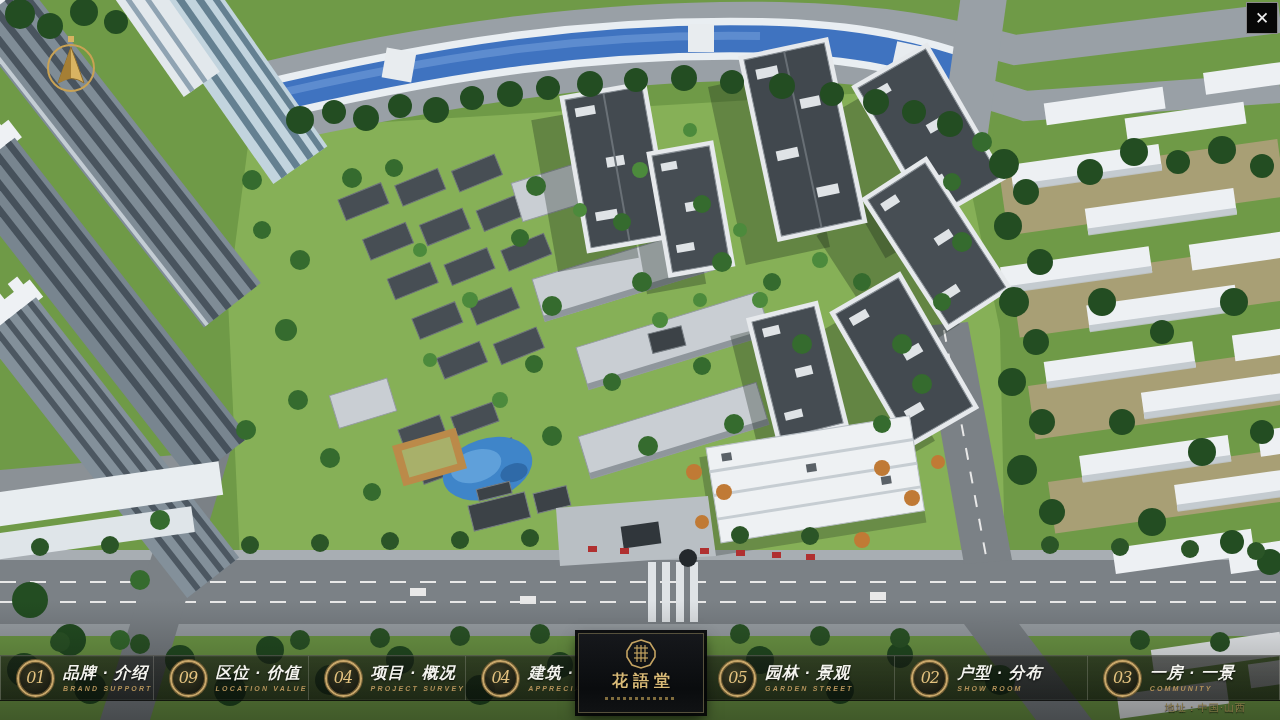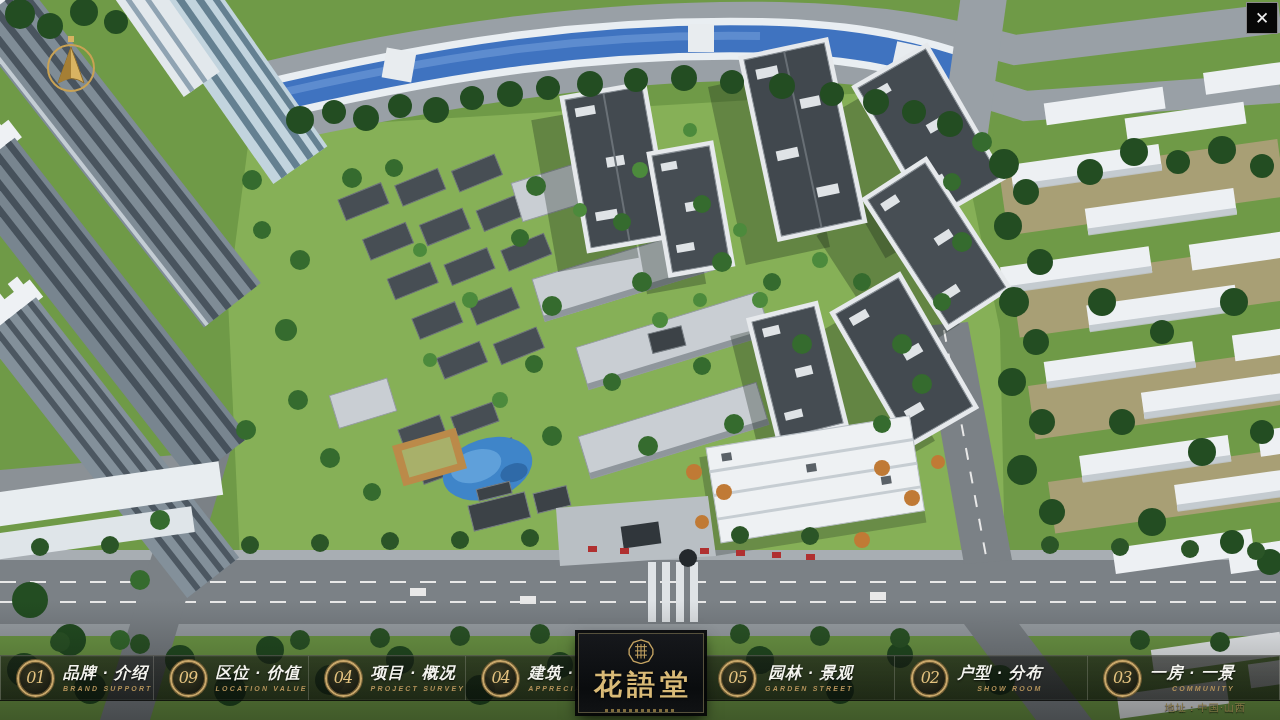--- a/index.html
+++ b/index.html
@@ -11,41 +11,41 @@
     background:#070707;border:1px solid #8a8a8a;color:#efefef;font-size:17px;
     display:flex;align-items:center;justify-content:center;cursor:pointer;z-index:30;}
   
   .compass{position:absolute;left:42px;top:34px;width:58px;height:62px;z-index:20;}
   
   .navbar{position:absolute;bottom:19px;height:44px;display:flex;z-index:20;
     background:linear-gradient(rgba(22,24,20,.62),rgba(8,10,8,.66));
     border-top:1px solid rgba(210,210,200,.28);border-bottom:1px solid rgba(0,0,0,.55);
     box-shadow:inset 0 0 0 1px rgba(255,255,255,.05);}
   .navbar.left{left:0;width:578px;}
-  .navbar.right{left:702px;width:578px;text-align:right;}
+  .navbar.right{left:702px;width:578px;}
   .nav-item{flex:1;display:flex;align-items:center;gap:9px;padding-left:16px;
     border-right:1px solid rgba(170,170,160,.30);cursor:pointer;}
   .nav-item:first-child{border-left:1px solid rgba(170,170,160,.30);}
   .badge{width:33px;height:33px;border-radius:50%;flex:0 0 33px;
     border:2px solid #c9a76a;box-shadow:0 0 0 1px #6e5a32, inset 0 0 0 1px #6e5a32;
     background:radial-gradient(circle at 40% 35%, rgba(70,64,40,.65), rgba(10,10,8,.8));
     display:flex;align-items:center;justify-content:center;}
   .badge span{font-family:"DejaVu Serif",serif;font-style:italic;font-size:16px;
     color:#e3c27f;letter-spacing:-1px;transform:translateY(-1px);}
   .nav-texts{display:flex;flex-direction:column;line-height:1;font-style:italic;}
   .nav-cn{font-size:16px;font-weight:bold;color:#f4f4ef;letter-spacing:1px;
     text-shadow:0 1px 2px rgba(0,0,0,.8);white-space:nowrap;}
   .nav-en{margin-top:4px;font-size:7px;color:#b3925a;letter-spacing:2.2px;
     font-weight:bold;white-space:nowrap;}
   
   .logo-panel{position:absolute;left:578px;bottom:7px;width:124px;height:78px;z-index:25;
     background:linear-gradient(#16181c,#0a0c0e 70%,#101214);
     border:1px solid #56513c;box-shadow:0 0 0 3px rgba(4,5,7,.92),0 6px 14px rgba(0,0,0,.7);
     display:flex;flex-direction:column;align-items:center;cursor:pointer;}
-  .logo-title{font-family:"DejaVu Serif",serif;font-weight:bold;font-size:28px;
+  .logo-title{font-family:"DejaVu Serif",serif;font-weight:bold;font-size:16px;
     color:#d9ba77;letter-spacing:5px;margin-top:2px;text-indent:5px;
     text-shadow:0 1px 2px rgba(0,0,0,.9);}
   .logo-subline{width:72px;height:3px;margin-top:5px;opacity:.8;
     background:repeating-linear-gradient(90deg,#9d8448 0 3px,transparent 3px 6px);}
   
   .address{position:absolute;right:34px;bottom:5px;font-size:10px;color:#8e7c49;
     letter-spacing:1px;z-index:21;text-shadow:0 1px 1px rgba(0,0,0,.8);}
 </style>
 </head>
 <body>

